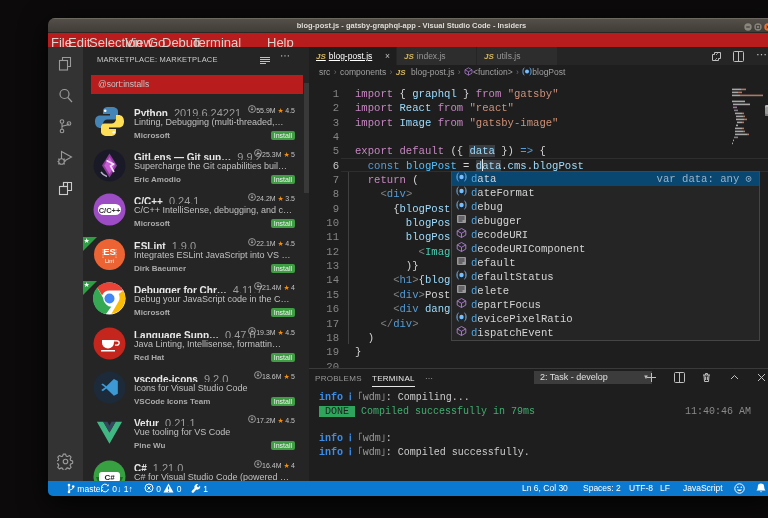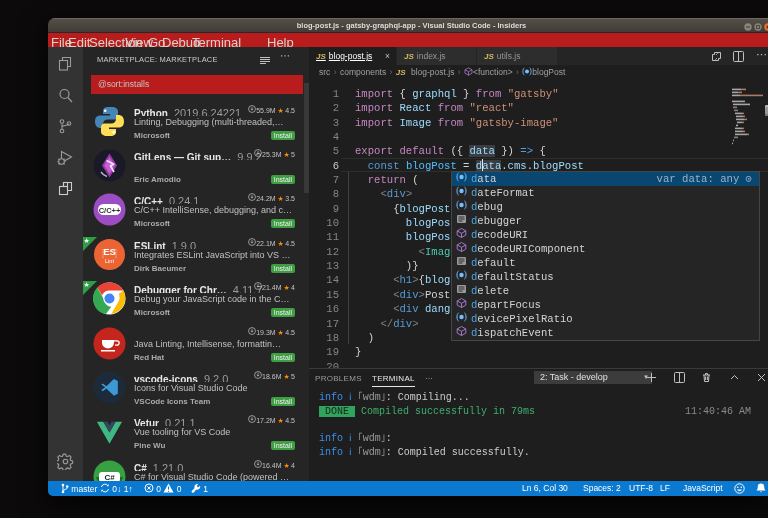--- a/index.html
+++ b/index.html
@@ -76,21 +76,21 @@
 .sg.sel { background:#094771; }
 .sg .pre { color:#4fa6e0; }
 .sg .ic { display:inline-block; width:15px; text-align:left; }
 .sg .det { position:absolute; right:7px; color:#9ab3c6; }
 
 #panel { position:absolute; left:0; top:321px; width:100%; bottom:0; background:#1e1e1e; border-top:1px solid #3a3a3a; }
 #paneltabs { position:absolute; left:6px; top:5px; font-size:8px; color:#9a9a9a; letter-spacing:0.3px; }
 #term { position:absolute; left:10px; top:22px; right:10px; font-family:"Liberation Mono", monospace;
   font-size:10px; line-height:13.8px; white-space:pre; color:#cccccc; }
 #termtime { position:absolute; right:14px; color:#8a8a8a; }
-.tblu { color:#3b8eea; font-weight:normal; } .tgrn { color:#3fae6e; } .tgry { color:#9a9a9a; }
+.tblu { color:#3b8eea; font-weight:bold; } .tgrn { color:#3fae6e; } .tgry { color:#9a9a9a; }
 .donebadge { background:#2fa45c; color:#20241f; }
 #tasksel { position:absolute; left:225px; top:2px; width:118px; height:13px; background:#3c3c3c;
   color:#e0e0e0; font-size:9px; line-height:13px; padding-left:6px; }
 #taskarrow { position:absolute; right:3px; top:0; font-size:6px; color:#c0c0c0; }
 #panelicons { position:absolute; right:8px; top:3px; }
 #panelicons svg { margin-left:12px; vertical-align:top; }
 </style>
 </head>
 <body>
 <div id="win">
@@ -176,20 +176,21 @@
             <path d="M16.5 4.5L24 16.5l-7.5 12-7.5-12z" fill="#913c9e"></path>
             <path d="M16.5 8l5.3 8.5-5.3 8.5-5.3-8.5z" fill="#c95bd6"></path>
             <path d="M13.5 11.5l7 3.5-3 2 3.5 6" stroke="#f0e6ff" stroke-width="1.6" fill="none"></path>
             <path d="M8 23a11 11 0 0 0 6 4.5" stroke="#b9aecb" stroke-width="1.4" fill="none"></path>
           </svg>
         <div class="t1"><span class="nm">GitLens — Git sup…</span><span class="ver">9.9.2</span></div>
         <div class="meta"><svg width="8" height="8" viewBox="0 0 10 10" style="vertical-align:-0.5px">
               <circle cx="5" cy="5" r="4.3" stroke="#c2c2c2" fill="none" stroke-width="0.9"></circle>
               <path d="M5 2.3v4M3.4 4.8L5 6.5l1.6-1.7" stroke="#c2c2c2" fill="none" stroke-width="0.9"></path>
             </svg>25.3M <span class="star">★</span> 5</div>
+        <div class="desc">Supercharge the Git capabilities buil…</div>
         <div class="pub">Eric Amodio</div>
           <div class="inst">Install</div>
       </div>
       <div class="ext" style="top:142.4px;">
         <svg class="icon" viewBox="0 0 33 33">
             <circle cx="16.5" cy="16.5" r="16" fill="#9c4dc4"></circle>
             <rect x="5" y="11" width="23" height="11" rx="5.5" fill="#fff"></rect>
             <text x="16.5" y="19.5" font-size="7.5" font-weight="bold" fill="#333" text-anchor="middle" font-family="Liberation Sans">C/C++</text>
           </svg>
         <div class="t1"><span class="nm">C/C++</span><span class="ver">0.24.1</span></div>
@@ -241,20 +242,21 @@
         <div class="pub">Microsoft</div>
           <div class="inst">Install</div>
       </div>
       <div class="ext" style="top:275.6px;">
         <svg class="icon" viewBox="0 0 33 33">
             <circle cx="16.5" cy="16.5" r="16" fill="#c4261d"></circle>
             <path d="M9 13h12v2.5a6 6 0 0 1-12 0z" fill="#fff"></path>
             <path d="M21 13.8h3a2.2 2.2 0 0 1 0 4.4h-2" fill="none" stroke="#fff" stroke-width="1.3"></path>
             <path d="M8 23h14v1.5H8z" fill="#fff"></path>
           </svg>
+        <div class="t1"><span class="nm">Language Supp…</span><span class="ver">0.47.0</span></div>
         <div class="meta"><svg width="8" height="8" viewBox="0 0 10 10" style="vertical-align:-0.5px">
               <circle cx="5" cy="5" r="4.3" stroke="#c2c2c2" fill="none" stroke-width="0.9"></circle>
               <path d="M5 2.3v4M3.4 4.8L5 6.5l1.6-1.7" stroke="#c2c2c2" fill="none" stroke-width="0.9"></path>
             </svg>19.3M <span class="star">★</span> 4.5</div>
         <div class="desc">Java Linting, Intellisense, formattin…</div>
         <div class="pub">Red Hat</div>
           <div class="inst">Install</div>
       </div>
       <div class="ext" style="top:320px;">
         <svg class="icon" viewBox="0 0 33 33">
@@ -448,21 +450,21 @@
           </svg>
       </div>
       <div id="term"><span class="tblu">info</span> <span class="tblu">ℹ</span> <span class="tgry">｢wdm｣</span>: Compiling...
 <span class="donebadge"> DONE </span> <span class="tgrn">Compiled successfully in 79ms</span><span id="termtime">11:40:46 AM</span>
 
 <span class="tblu">info</span> <span class="tblu">ℹ</span> <span class="tgry">｢wdm｣</span>:
 <span class="tblu">info</span> <span class="tblu">ℹ</span> <span class="tgry">｢wdm｣</span>: Compiled successfully.</div>
     </div>
   </div>
   <div id="statusbar">
-    <div class="it" style="left:12px;text-align:right;"><svg width="9" height="11" viewBox="0 0 9 11" style="vertical-align:-2px">
+    <div class="it" style="left:18px;text-align:right;"><svg width="9" height="11" viewBox="0 0 9 11" style="vertical-align:-2px">
           <circle cx="3" cy="2" r="1.3" fill="#fff"></circle>
           <circle cx="3" cy="9" r="1.3" fill="#fff"></circle>
           <circle cx="7.2" cy="3.6" r="1.3" fill="#fff"></circle>
           <path d="M3 3v5M7.2 4.8c0 2-4.2 1.6-4.2 3.2" stroke="#fff" stroke-width="1" fill="none"></path>
         </svg> master</div>
     <div class="it" style="left:52px;"><svg width="10" height="10" viewBox="0 0 10 10" style="vertical-align:-1px">
           <path d="M1.5 4a3.6 3.6 0 0 1 6.7-1M8.5 6a3.6 3.6 0 0 1-6.7 1" stroke="#fff" fill="none"></path>
           <path d="M8.6 1v2.2H6.4zM1.4 9V6.8h2.2z" fill="#fff"></path>
         </svg> 0↓ 1↑</div>
     <div class="it" style="left:96px;"><svg width="10" height="10" viewBox="0 0 10 10" style="vertical-align:-1px">

